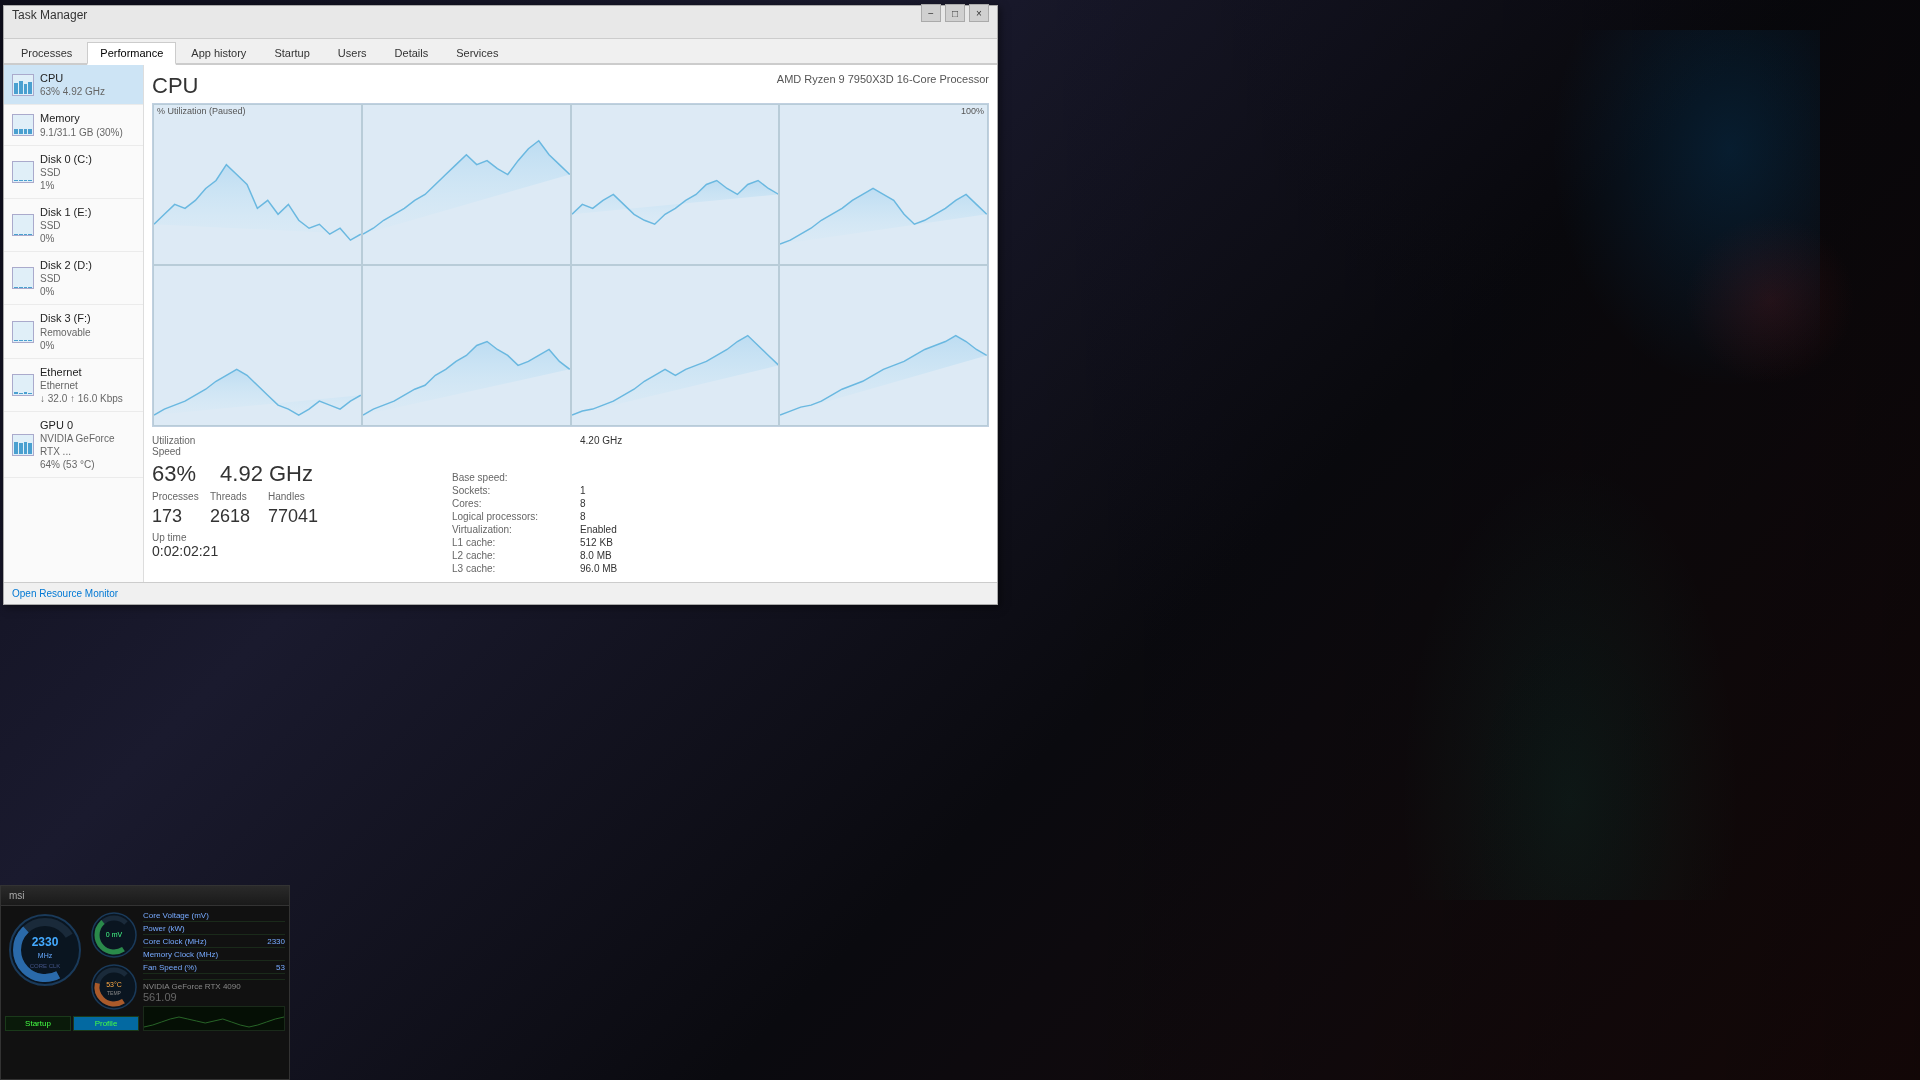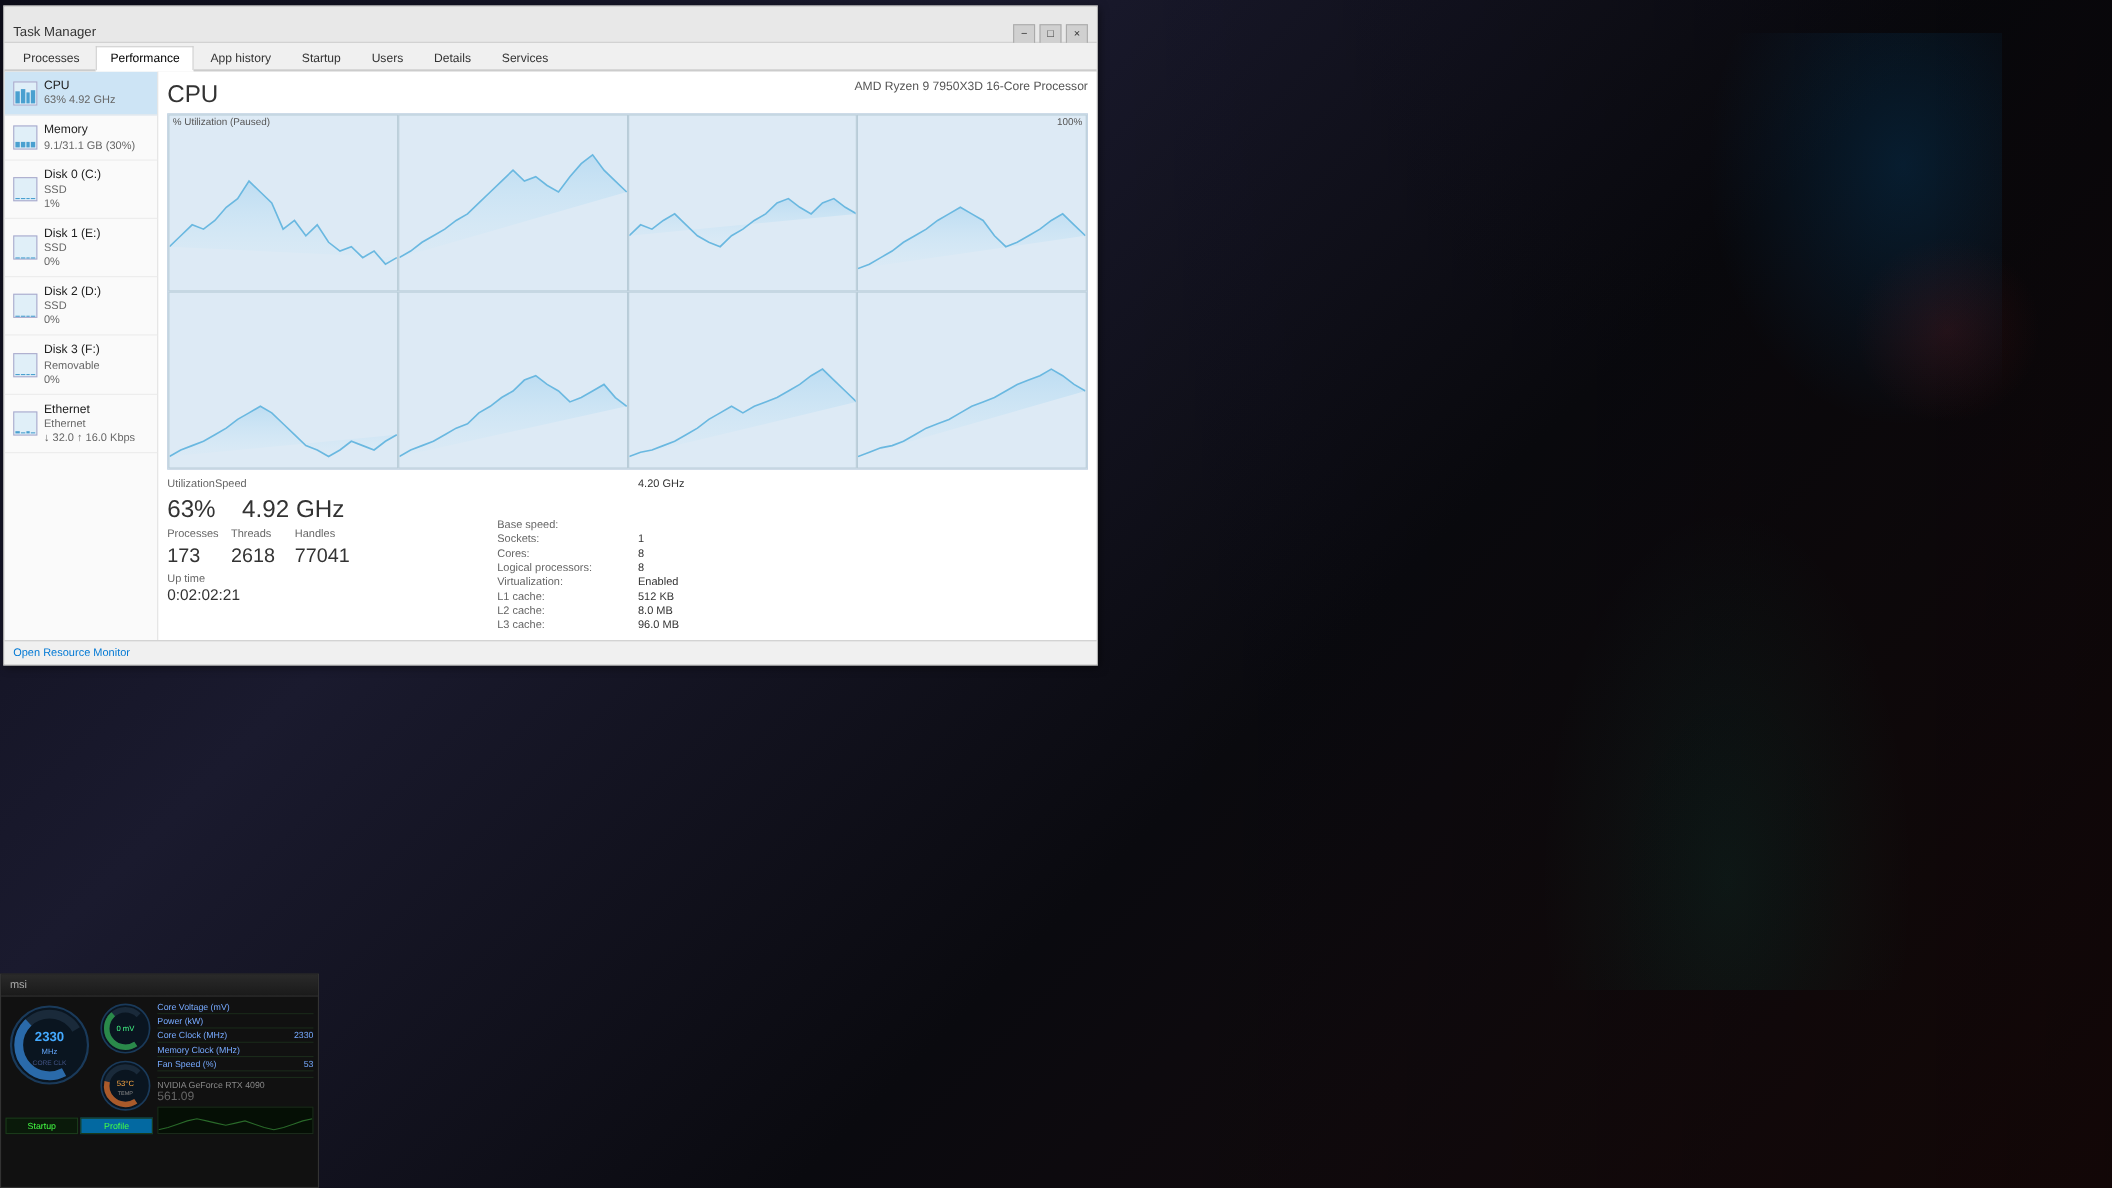--- a/index.html
+++ b/index.html
@@ -32,21 +32,21 @@
       border: 1px solid #aaa;
       box-shadow: 2px 2px 8px rgba(0,0,0,0.5);
       display: flex;
       flex-direction: column;
     }
 
     .title-bar {
       background: #e8e8e8;
       height: 28px;
       display: flex;
-      align-items: flex-start;
+      align-items: flex-end;
       padding: 16px 8px;
       border-bottom: 1px solid #ccc;
       font-size: 12px;
       color: #333;
       flex-shrink: 0;
     }
     .title-bar-text {
       flex: 1;
       font-size: 12px;
     }
@@ -399,20 +399,32 @@
           <div class="mini-bar" style="height:10%"></div>
           <div class="mini-bar" style="height:6%"></div>
         </div>
         <div class="sidebar-text">
           <div class="sidebar-name">Ethernet</div>
           <div class="sidebar-value">Ethernet</div>
           <div class="sidebar-value">↓ 32.0  ↑ 16.0 Kbps</div>
         </div>
       </div>
 
+      <div class="sidebar-item">
+        <div class="sidebar-mini-chart">
+          <div class="mini-bar" style="height:64%"></div>
+          <div class="mini-bar" style="height:60%"></div>
+          <div class="mini-bar" style="height:66%"></div>
+          <div class="mini-bar" style="height:62%"></div>
+        </div>
+        <div class="sidebar-text">
+          <div class="sidebar-name">GPU 0</div>
+          <div class="sidebar-value">NVIDIA GeForce RTX ...<br>64% (53 °C)</div>
+        </div>
+      </div>
 
     </div>
 
     <div class="main-area">
       <div class="cpu-header">
         <span class="cpu-title">CPU</span>
         <span class="cpu-model">AMD Ryzen 9 7950X3D 16-Core Processor</span>
       </div>
 
       <div class="chart-area">
@@ -507,21 +519,21 @@
               </defs>
             <polyline points="0,75 5,73 10,71 15,70 20,68 25,65 30,62 35,60 40,58 45,55 50,52 55,50 60,48 65,45 70,42 75,40 80,38 85,35 90,38 95,42 100,45" fill="url(#g7)" stroke="#6ab8e0" stroke-width="1.5" vector-effect="non-scaling-stroke"></polyline>
           </svg>
         </div>
       </div>
 
       <div style="display:flex; gap:0; margin-top:8px;">
 
         <div style="display:flex; flex-direction:column; gap:4px; min-width:280px;">
           <div style="display:flex; gap:24px;">
-            <div style="display:flex;flex-direction:row;align-items:flex-end;">
+            <div style="display:flex;flex-direction:column;">
               <span style="font-size:10px;color:#666;">Utilization</span>
               <span style="font-size:10px;color:#666;">Speed</span>
             </div>
           </div>
           <div style="display:flex; gap:24px; align-items:baseline;">
             <span style="font-size:22px;color:#333;font-weight:300;">63%</span>
             <span style="font-size:22px;color:#333;font-weight:300;">4.92 GHz</span>
           </div>
           <div style="display:flex; gap:8px;">
             <span style="font-size:10px;color:#666;width:50px;">Processes</span>

